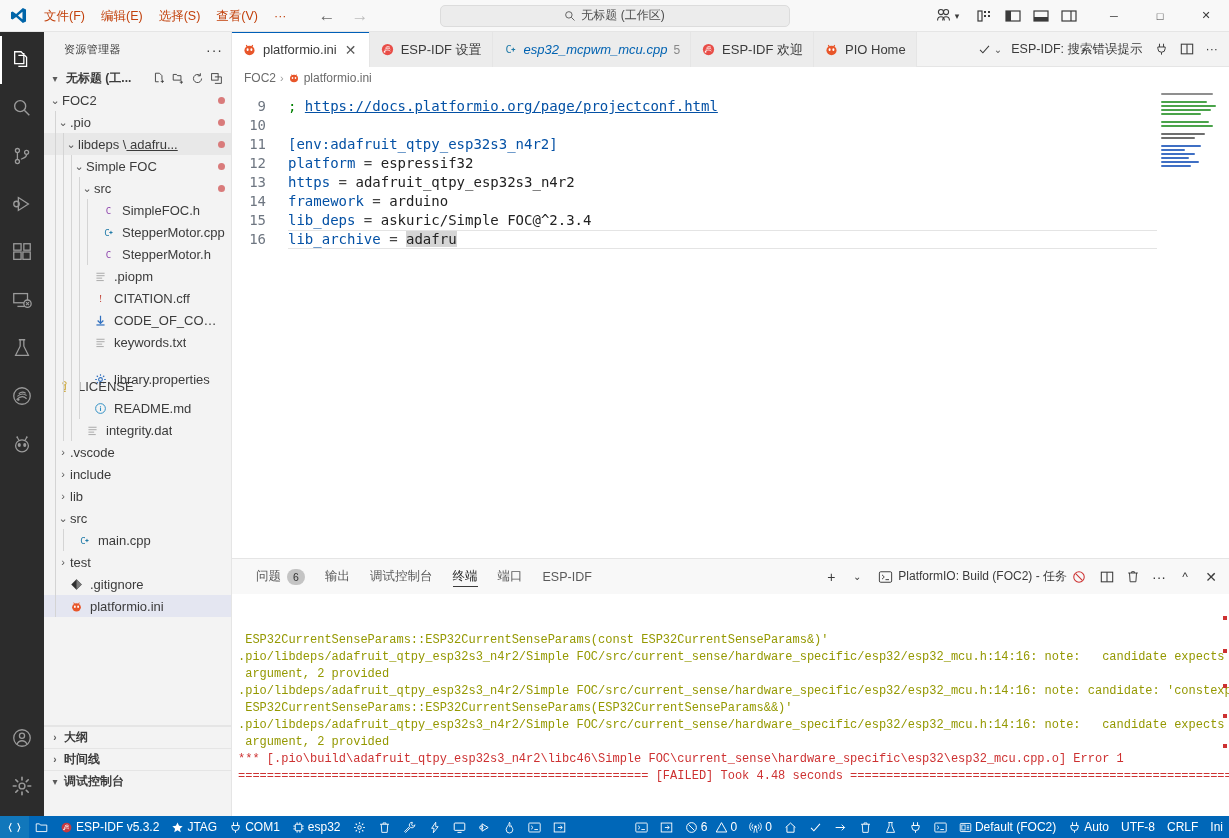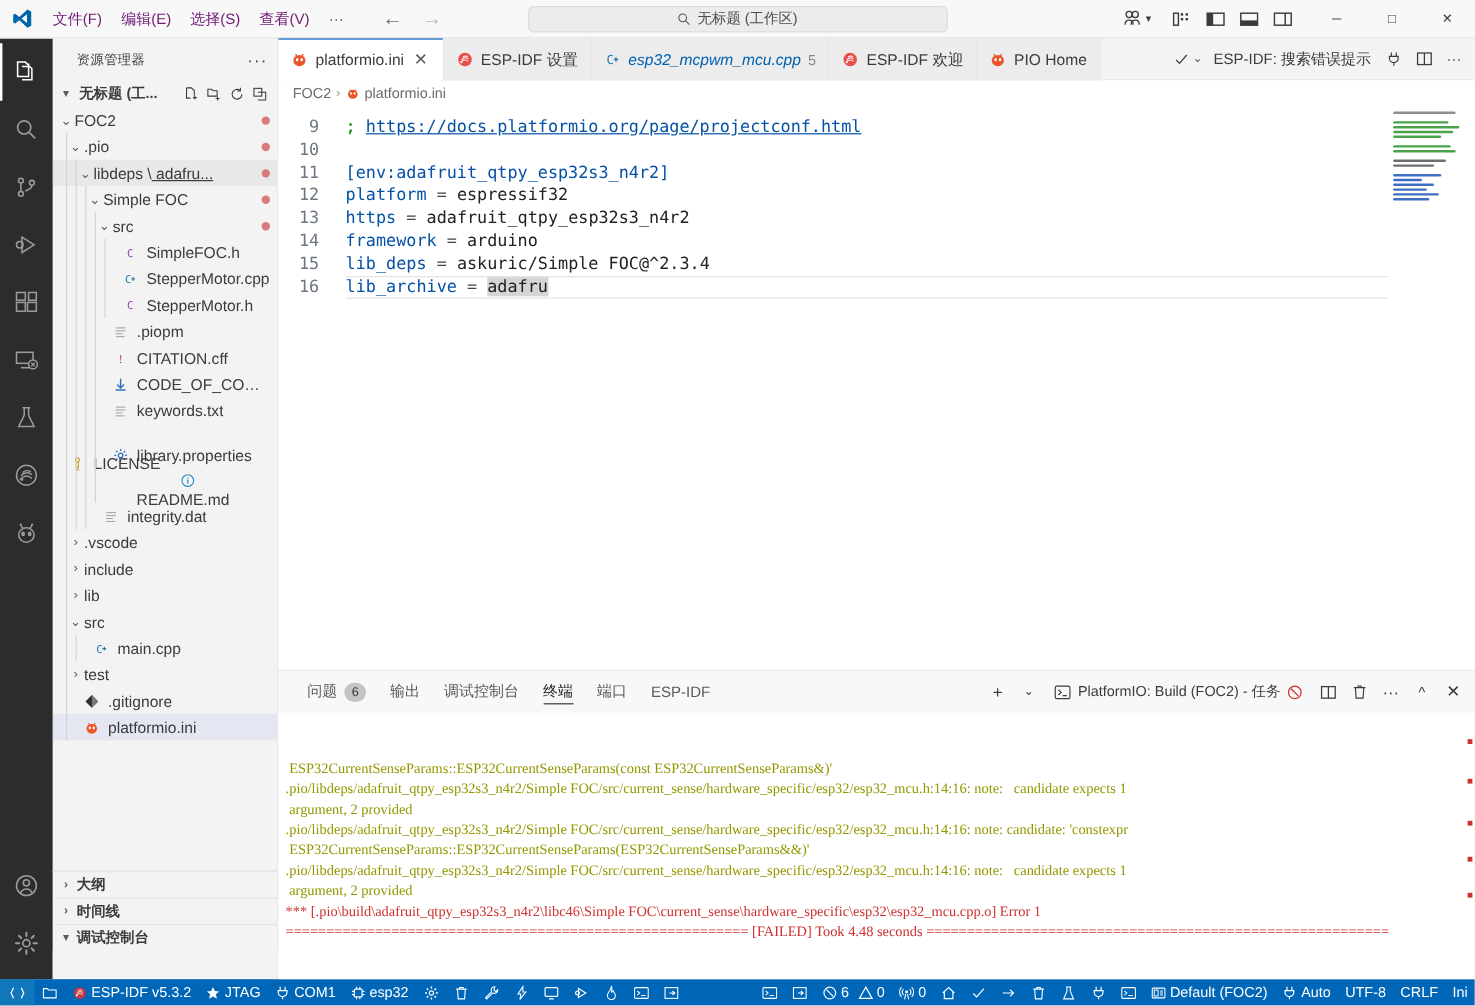--- a/index.html
+++ b/index.html
@@ -14,21 +14,21 @@
   .app { width: 1229px; height: 838px; display: flex; flex-direction: column; position: relative; }
 
   
   .titlebar {
     height: 32px; flex: 0 0 32px; background: #f8f8f8; border-bottom: 1px solid #e5e5e5;
     display: flex; align-items: center; position: relative;
   }
   .vscode-logo { width: 36px; display: flex; align-items: center; justify-content: center; }
   .menu { display: flex; align-items: center; height: 100%; }
   .menu-item {
-    padding: 0 8px; height: 22px; line-height: 22px; font-size: 12.5px; color: #701a75;
+    padding: 0 8px; height: 22px; line-height: 22px; font-size: 12.5px; color: #c2410c;
     border-radius: 4px; cursor: default; white-space: nowrap;
   }
   .nav-arrows { display: flex; align-items: center; gap: 16px; margin-left: 24px; color: #6b6b6b; }
   .nav-arrow { font-size: 17px; line-height: 1; cursor: default; }
   .nav-arrow.dim { color: #bdbdbd; }
   .cmdcenter {
     position: absolute; left: 50%; transform: translateX(-50%);
     width: 350px; height: 22px; background: #ececec; border: 1px solid #dcdcdc;
     border-radius: 5px; display: flex; align-items: center; justify-content: center;
     gap: 5px; font-size: 12px; color: #4c4c4c;
@@ -151,21 +151,21 @@
   }
   .panel-actions { margin-left: auto; display: flex; align-items: center; gap: 2px; padding-right: 6px; color: #3b3b3b; }
   .pa { width: 24px; height: 24px; display: flex; align-items: center; justify-content: center; font-size: 14px; }
   .term-chip {
     display: flex; align-items: center; gap: 5px; height: 24px; padding: 0 7px;
     font-size: 12px; color: #3b3b3b; border-radius: 4px;
   }
   .term-chip .tstop { color: #d23b3b; font-size: 13px; }
 
   .terminal {
-    flex: 1; background: #ffffff; font-family: Liberation Serif, serif;
+    flex: 1; background: #ffffff; font-family: Liberation Mono, monospace;
     font-size: 12px; line-height: 17px; padding: 4px 0 0 6px; overflow: hidden; position: relative;
     white-space: pre;
   }
   .t-yellow { color: #949800; }
   .t-red { color: #cd3131; }
   .tline { height: 17px; white-space: pre; overflow: hidden; }
   .term-scroll { position: absolute; right: 0; top: 0; bottom: 0; width: 14px; }
   .term-ov { position: absolute; right: 2px; width: 4px; height: 4px; background: #cd3131; }
 
   
@@ -557,21 +557,21 @@
                 </svg>
               </span>
               <span class="label">LICENSE</span>
             </div>
           </div>
           <div class="trow">
             <div class="guide" style="left: 11px;"></div>
             <div class="guide" style="left: 19px;"></div>
             <div class="guide" style="left: 27px;"></div>
             <div class="guide" style="left: 35px;"></div>
-            <div style="display: flex; align-items: center; width: 100%; padding-left: 36px; min-width: 0px; flex-direction: column;">
+            <div style="display: flex; align-items: center; width: 100%; padding-left: 36px; min-width: 0px;">
               <span class="ficon" style="margin-left: 14px; display: flex; align-items: center;">
                 <svg width="13" height="13" viewBox="0 0 16 16">
                   <circle cx="8" cy="8" r="6" fill="none" stroke="#2f8fc4" stroke-width="1.2"></circle>
                   <path d="M8 6.8v4.2M8 4.8v1" stroke="#2f8fc4" stroke-width="1.3"></path>
                 </svg>
               </span>
               <span class="label">README.md</span>
             </div>
           </div>
           <div class="trow">

